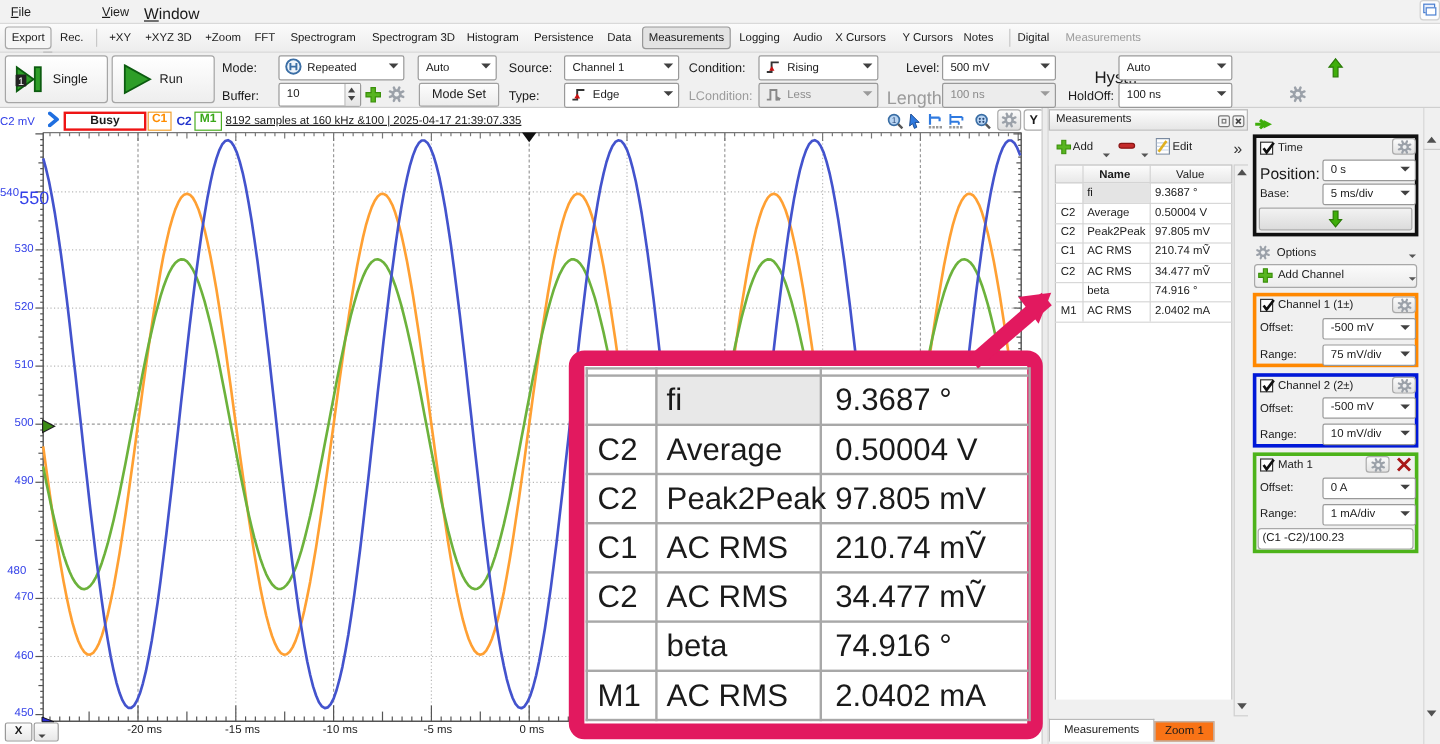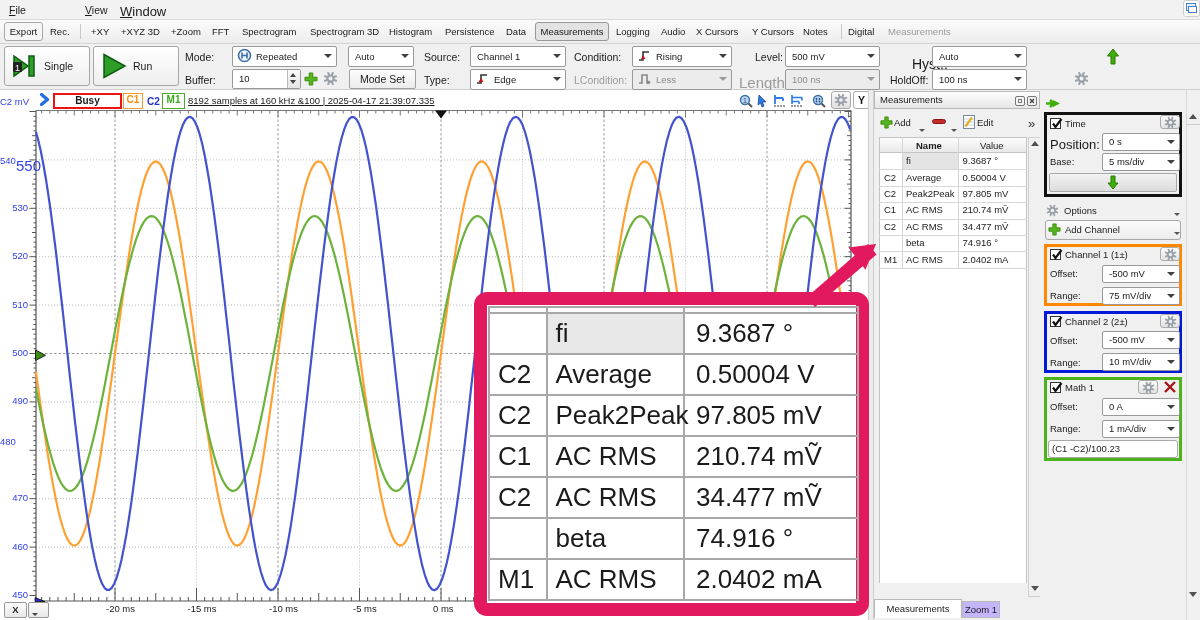--- a/index.html
+++ b/index.html
@@ -593,21 +593,21 @@
     <path d="M35.5 260 L45.5 265.3 L35.5 270.5 z" fill="#3c8c14" stroke="#222" stroke-width="1"></path>
     <path d="M35 507.5 L45 511.5 L35 511.5 Z" fill="#2a2ad0" stroke="#111" stroke-width="0.8"></path>
   </svg>
 <div style="left:0px;top:108.5px;width:41px;text-align:right;color:#3340e8;font-size:15px;margin-top:48px;">550</div>
 <div style="left:0px;top:155.0px;width:28px;text-align:left;color:#3340e8;font-size:9.5px;">540</div>
 <div style="left:0px;top:201.8px;width:28px;text-align:right;color:#3340e8;font-size:9.5px;">530</div>
 <div style="left:0px;top:250.2px;width:28px;text-align:right;color:#3340e8;font-size:9.5px;">520</div>
 <div style="left:0px;top:298.6px;width:28px;text-align:right;color:#3340e8;font-size:9.5px;">510</div>
 <div style="left:0px;top:347.0px;width:28px;text-align:right;color:#3340e8;font-size:9.5px;">500</div>
 <div style="left:0px;top:395.4px;width:28px;text-align:right;color:#3340e8;font-size:9.5px;">490</div>
-<div style="left:0px;top:436px;width:28px;text-align:left;color:#3340e8;font-size:9.5px;">480</div>
+<div style="left:0px;top:470px;width:28px;text-align:center;color:#3340e8;font-size:9.5px;">480</div>
 <div style="left:0px;top:492.2px;width:28px;text-align:right;color:#3340e8;font-size:9.5px;">470</div>
 <div style="left:0px;top:540.6px;width:28px;text-align:right;color:#3340e8;font-size:9.5px;">460</div>
 <div style="left:0px;top:589.0px;width:28px;text-align:right;color:#3340e8;font-size:9.5px;">450</div>
 <div style="left:0px;top:96px;color:#3340e8;font-size:9.5px;">C2 mV</div>
 <div style="left:64px;top:603px;font-size:9.5px;margin-top:34px;">-25 ms</div>
 <div style="left:106.0px;top:603px;font-size:9.5px;">-20 ms</div>
 <div style="left:187.5px;top:603px;font-size:9.5px;">-15 ms</div>
 <div style="left:269.0px;top:603px;font-size:9.5px;">-10 ms</div>
 <div style="left:353.0px;top:603px;font-size:9.5px;">-5 ms</div>
 <div style="left:433.0px;top:603px;font-size:9.5px;">0 ms</div>
@@ -738,21 +738,21 @@
 <div style="left:906px;top:253.59999999999997px;font-size:9.5px;">AC RMS</div>
 <div style="left:962.5px;top:253.59999999999997px;font-size:9.5px;">2.0402 mA</div>
 <div style="left:879px;top:267.79999999999995px;width:147.5px;height:1px;background:#d8d8d8;"></div>
 <div style="left:902px;top:136.5px;width:1px;height:131.29999999999995px;background:#d4d4d4;"></div>
 <div style="left:957.5px;top:136.5px;width:1px;height:131.29999999999995px;background:#d4d4d4;"></div>
 <div style="left:1028px;top:136.5px;width:14px;height:460.5px;background:#f0f0f0;border:1px solid #d0d0d0;"></div>
 <div style="left:1031px;top:141px;width:0;height:0;border-left:4px solid transparent;border-right:4px solid transparent;border-bottom:5px solid #505050;"></div>
 <div style="left:1031px;top:586px;width:0;height:0;border-left:4px solid transparent;border-right:4px solid transparent;border-top:5px solid #505050;"></div>
 <div style="left:874px;top:599px;width:170px;height:21px;background:#f0f0f0;"></div>
 <div style="left:874px;top:599px;width:88px;height:19px;background:#fff;border:1px solid #b9b9b9;border-bottom:none;text-align:center;line-height:17px;">Measurements</div>
-<div style="left:962px;top:601px;width:38px;height:17px;background:#c4b5fd;border:1px solid #b9b9b9;text-align:center;line-height:15px;">Zoom 1</div>
+<div style="left:962px;top:601px;width:50px;height:17px;background:#f97316;border:1px solid #b9b9b9;text-align:center;line-height:15px;">Zoom 1</div>
 <div style="left:1040px;top:90px;width:160px;height:530px;background:#f0f0f0;"></div>
 <svg style="left:1045px;top:99px" width="16" height="9" viewBox="0 0 16 9">
     <path d="M1 4.5 h8 M9 4.5 l-4 -3.5 M9 4.5 l-4 3.5" stroke="#3fae0a" stroke-width="2.5" fill="none"></path>
     <path d="M8 1 L15 4.5 L8 8 Z" fill="#3fae0a"></path>
   </svg>
 <div style="left:1044px;top:112px;width:138px;height:85px;border:3px solid #111;background:#f0f0f0;"></div>
 <div style="left:1050px;top:118px;width:11px;height:11px;background:#fff;border:1.5px solid #333;">
     <div style="left:0px;top:-1px;position:absolute">
       <svg width="12" height="12" viewBox="0 0 12 12">
         <path d="M2 5.5 L4.5 9 L10.5 1" stroke="#111" stroke-width="2.2" fill="none"></path>

